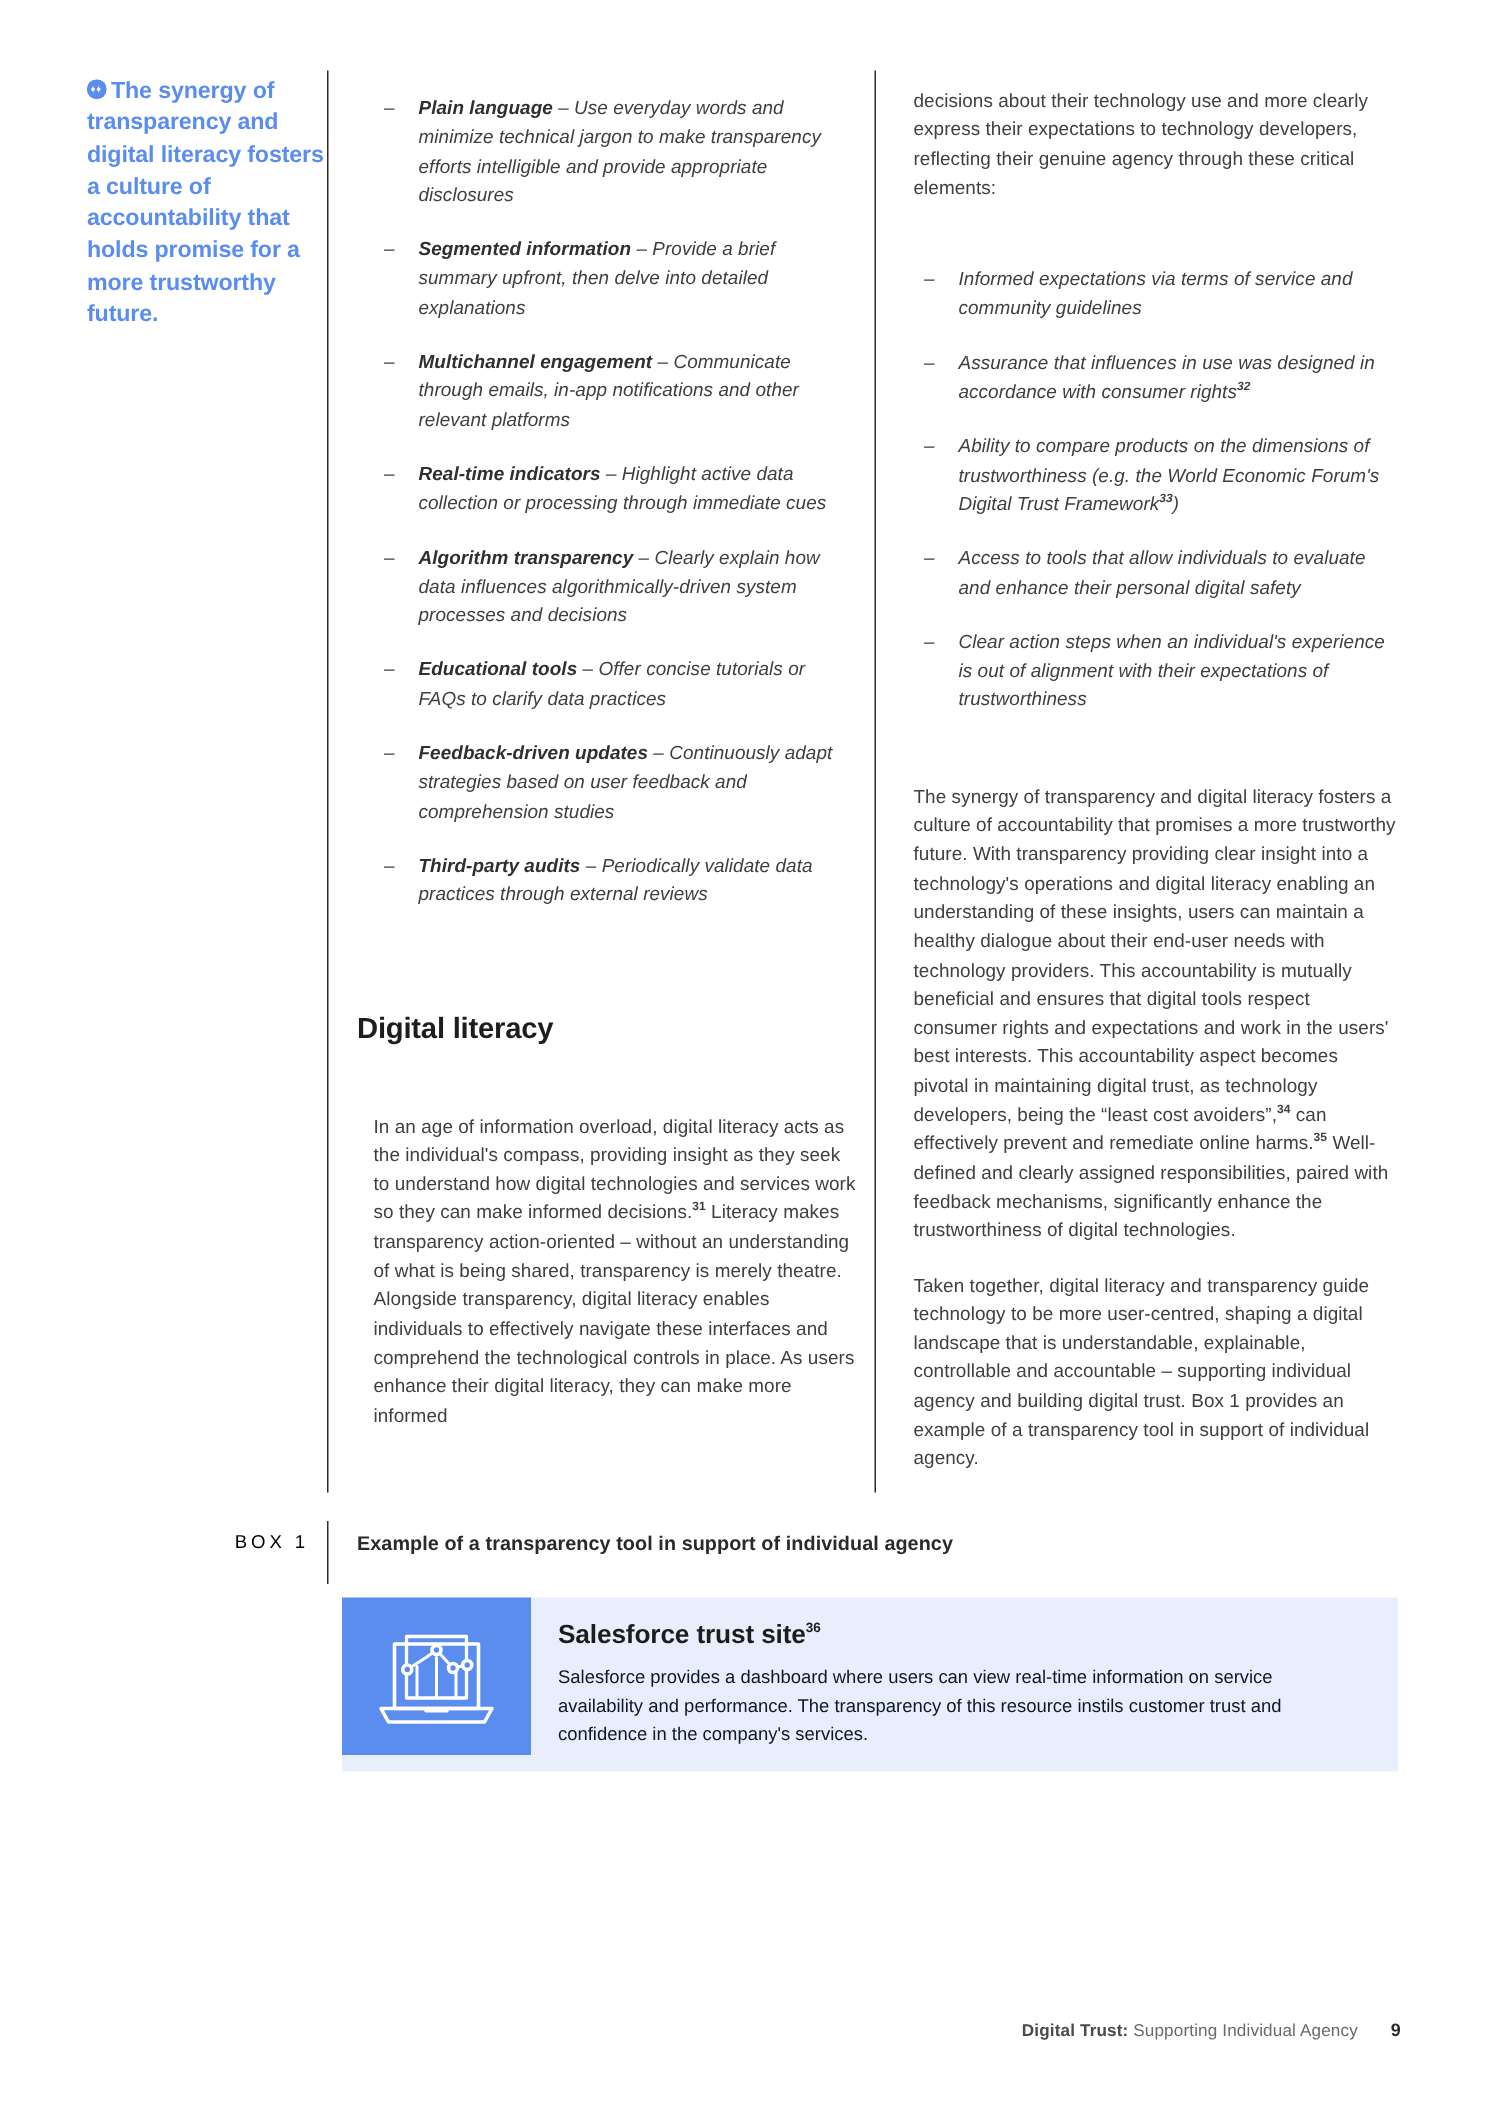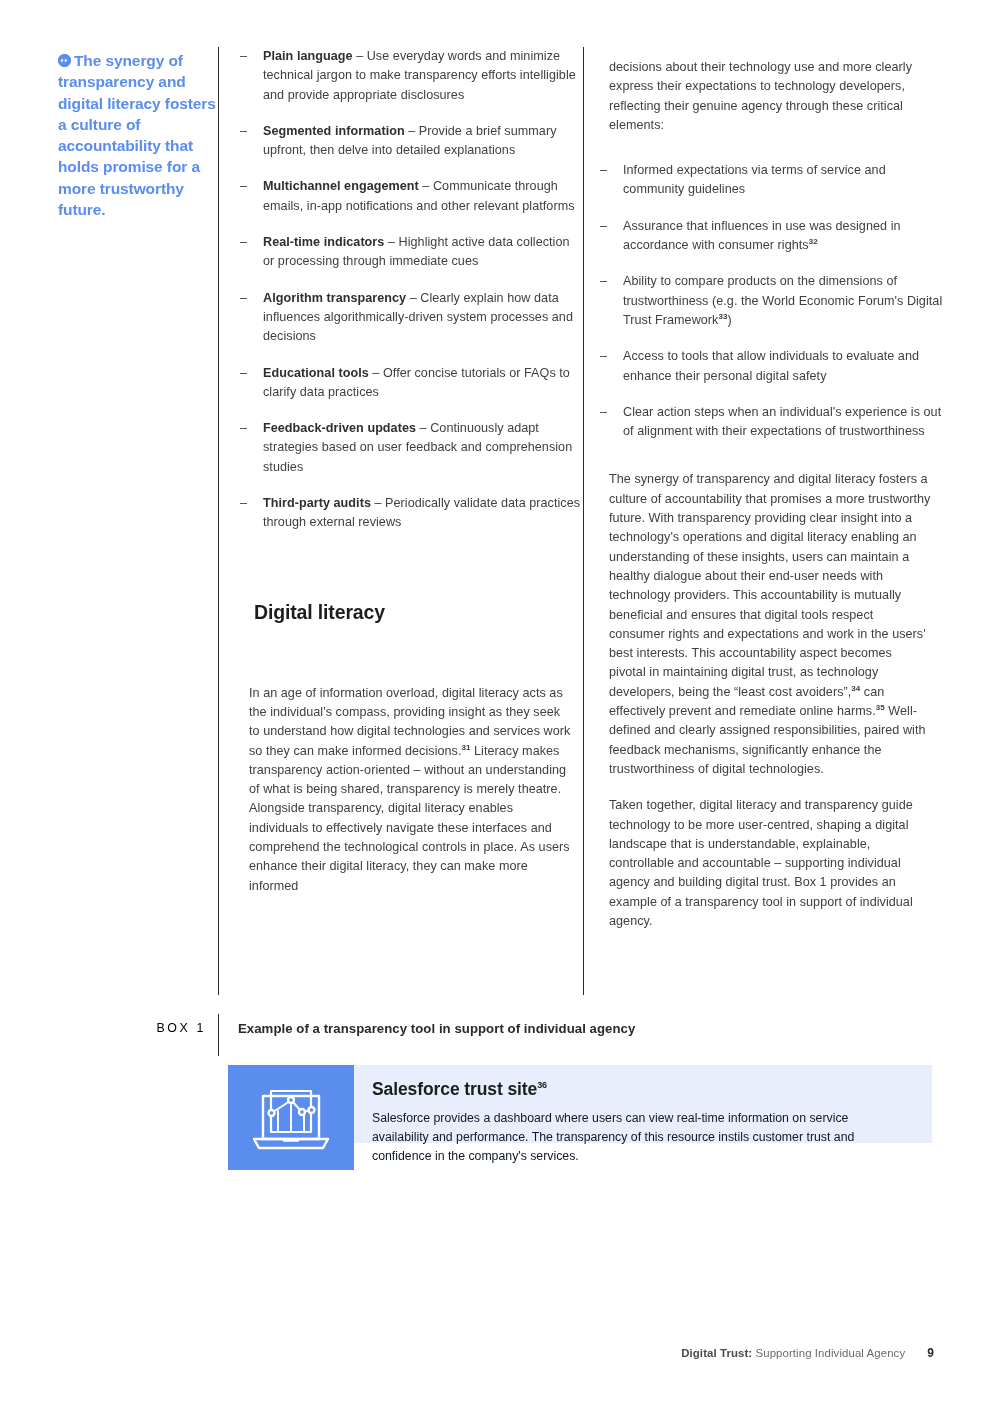--- a/index.html
+++ b/index.html
@@ -62,22 +62,23 @@
     font-size: 12.6px;
     line-height: 19.3px;
     color: #3f3f3f;
     letter-spacing: 0.05px;
   }
   .col-mid   { left: 238px; top: 47px; }
   .col-right { left: 598px; top: 47px; }
 
   ul.dashlist {
     list-style: none;
-    margin: 0;
+    margin: 16px;
     padding: 0;
+    font-style: italic;
   }
   ul.dashlist > li {
     position: relative;
     padding-left: 25px;
     margin-bottom: 17px;
   }
   ul.dashlist > li:last-child { margin-bottom: 0; }
   ul.dashlist > li::before {
     content: "\2013";
     position: absolute;
@@ -85,21 +86,21 @@
     top: 0;
     color: #3f3f3f;
   }
   .lead { font-weight: 700; color: #2f2f2f; }
 
   h2.section-head {
     font-size: 19.5px;
     line-height: 24px;
     font-weight: 700;
     color: #1d1d1d;
-    margin: 16px;
+    margin: 0;
     letter-spacing: -0.15px;
   }
 
   p.body {
     margin: 11px;
     font-size: 12.6px;
     line-height: 19.3px;
     color: #404040;
   }
   p.body + p.body { margin-top: 17px; }
@@ -135,21 +136,21 @@
     font-size: 13.2px;
     font-weight: 700;
     color: #2a2a2a;
     letter-spacing: 0.05px;
   }
   .box-card {
     position: absolute;
     left: 228px;
     top: 1065px;
     width: 704px;
-    height: 78px;
+    height: 116px;
     background: #e8eefc;
     display: flex;
   }
   .box-icon {
     width: 126px;
     height: 105px;
     background: #5b8def;
     flex: 0 0 126px;
     display: flex;
     align-items: center;

